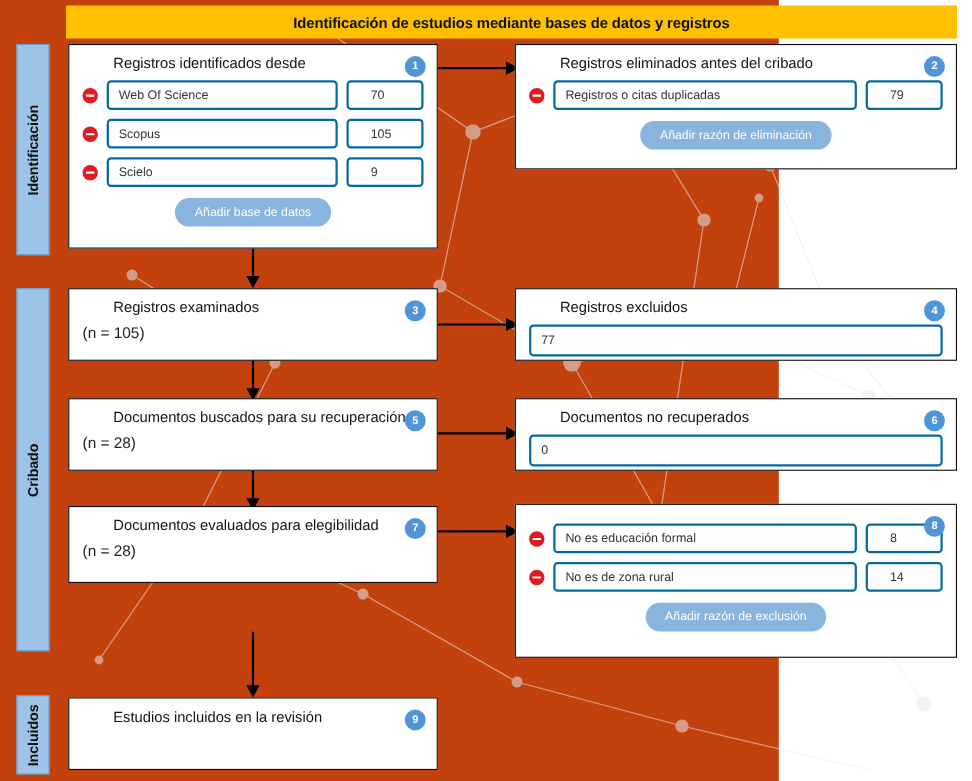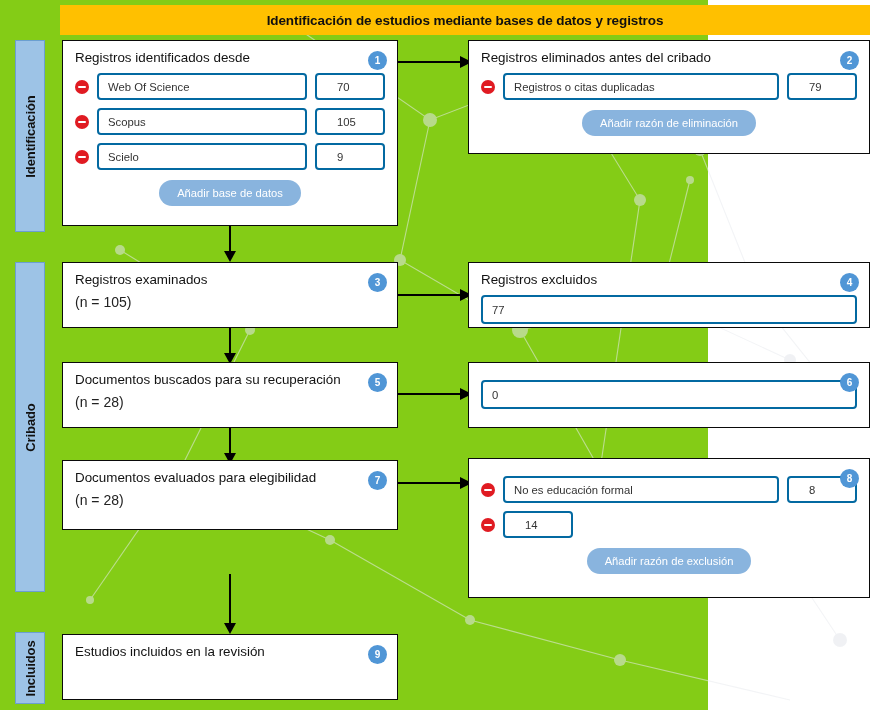--- a/index.html
+++ b/index.html
@@ -6,21 +6,21 @@
   * { box-sizing: border-box; }
   html, body {
     margin: 0; padding: 0;
     width: 884px; height: 710px;
     overflow: hidden;
     font-family: "Liberation Sans", sans-serif;
   }
   #root {
     position: relative;
     width: 708px; height: 710px;
-    background: #84cc16;
+    background: #c2410c;
   }
   
   #bg-texture {
     position: absolute; inset: 0;
     pointer-events: none;
     opacity: 0.55;
   }
 
   
   .header-bar {
@@ -68,20 +68,21 @@
     border: 1.6px solid #0a0a0a;
     z-index: 3;
     padding: 9px 12px 10px 12px;
   }
   .fbox-title {
     font-size: 13.4px;
     color: #121212;
     line-height: 1.15;
     padding-right: 16px;
     white-space: nowrap;
+    margin-left: 28px;
   }
   .fbox-sub {
     font-size: 14px;
     color: #222;
     margin-top: 7px;
   }
 
   
   .badge {
     position: absolute;
@@ -309,20 +310,21 @@
   </div>
 
   <div class="fbox" id="box-sought" style="left:62px; top:362px; width:336px; height:66px;">
     <div class="badge">5</div>
     <div class="fbox-title">Documentos buscados para su recuperación</div>
     <div class="fbox-sub">(n = 28)</div>
   </div>
 
   <div class="fbox" id="box-not-retrieved" style="left:468px; top:362px; width:402px; height:66px;">
     <div class="badge">6</div>
+    <div class="fbox-title">Documentos no recuperados</div>
     <div class="solo-row">
       <span class="tinput full-field">0</span>
     </div>
   </div>
 
   <div class="fbox" id="box-assessed" style="left:62px; top:460px; width:336px; height:70px;">
     <div class="badge">7</div>
     <div class="fbox-title">Documentos evaluados para elegibilidad</div>
     <div class="fbox-sub">(n = 28)</div>
   </div>
@@ -330,20 +332,21 @@
   <div class="fbox" id="box-docs-excluded" style="left:468px; top:458px; width:402px; height:140px;">
     <div class="badge">8</div>
 
     <div class="row">
       <span class="minus-icon"></span>
       <span class="tinput label-field">No es educación formal</span>
       <span class="tinput count-field">8</span>
     </div>
     <div class="row">
       <span class="minus-icon"></span>
+      <span class="tinput label-field">No es de zona rural</span>
       <span class="tinput count-field">14</span>
     </div>
 
     <div class="btn-row">
       <button class="pill-btn">Añadir razón de exclusión</button>
     </div>
   </div>
 
   <div class="fbox" id="box-included" style="left:62px; top:634px; width:336px; height:66px;">
     <div class="badge">9</div>

